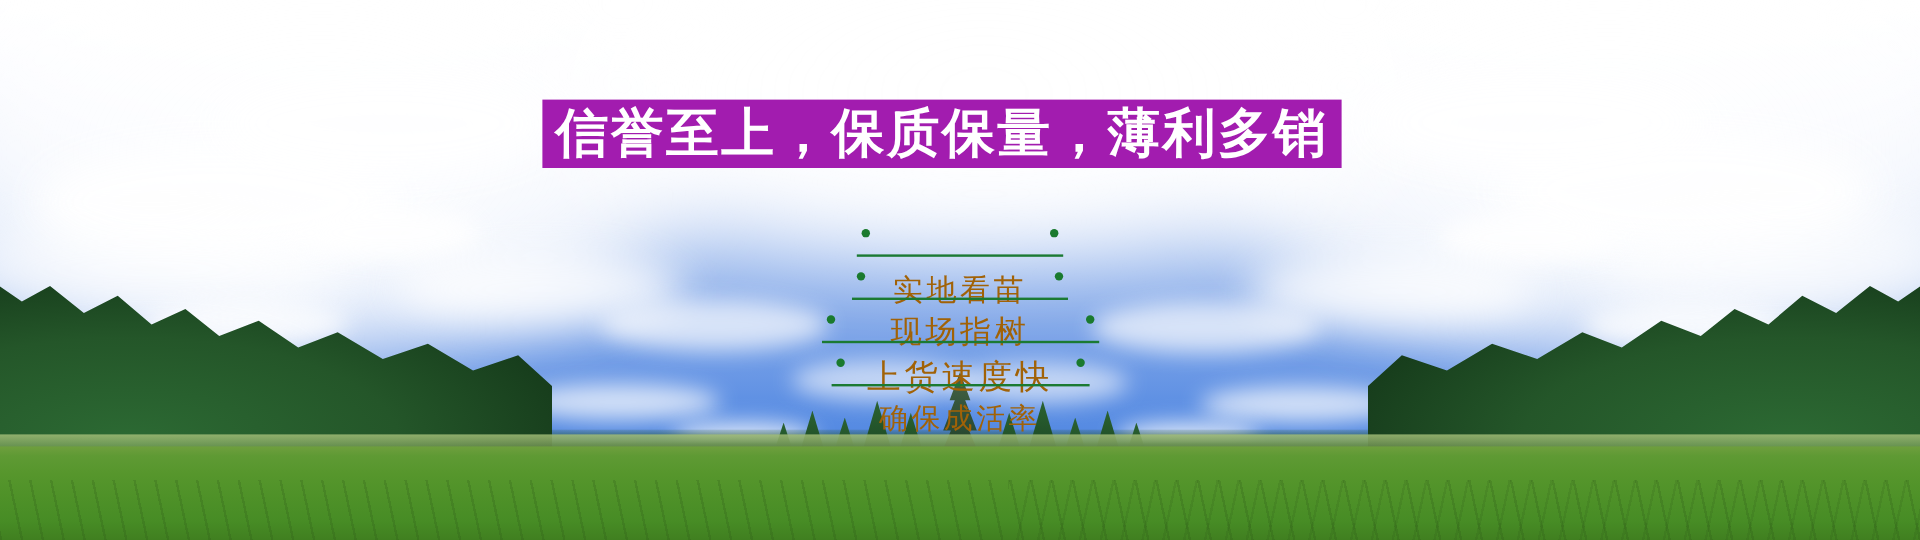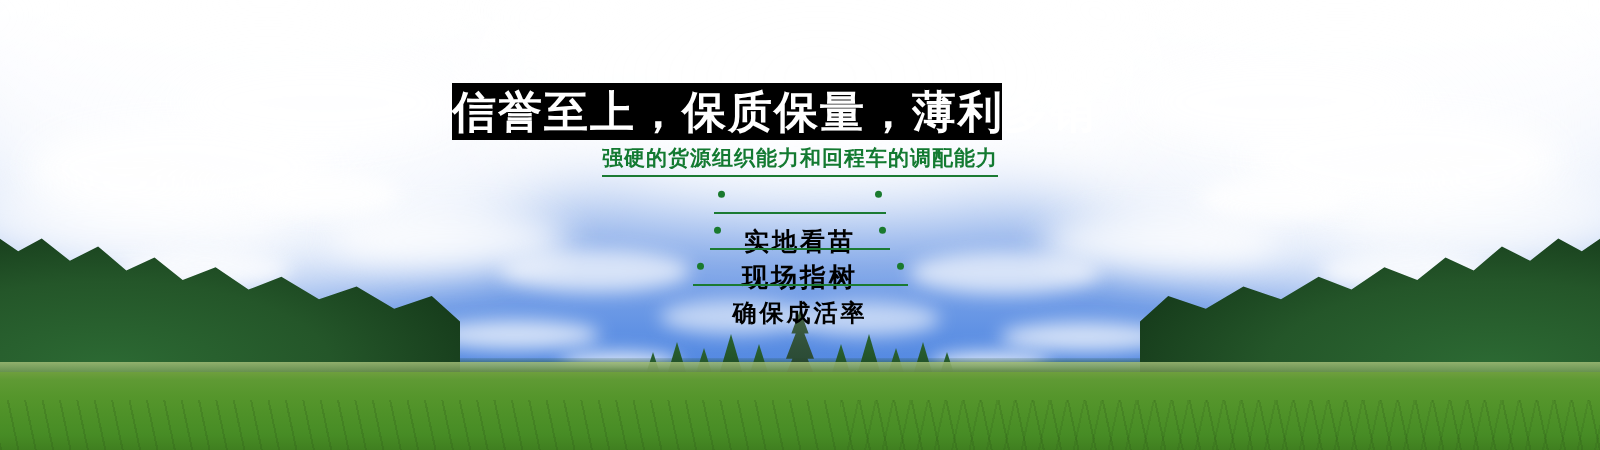--- a/index.html
+++ b/index.html
@@ -90,23 +90,23 @@
   .center-pine{
     position:absolute;left:50%;transform:translateX(-50%);bottom:56px;
     width:54px;height:84px;
     background:linear-gradient(to bottom,#3b5a36 0%,#2b4a2a 45%,#1d3a1e 100%);
     clip-path:polygon(50% 0,66% 28%,58% 28%,76% 58%,64% 58%,86% 92%,14% 92%,36% 58%,24% 58%,42% 28%,34% 28%);
     opacity:.92;
   }
   
   .content{position:absolute;left:0;top:0;width:1600px;height:450px;}
   .headline-bar{
-    position:absolute;left:452px;top:83px;width:550px;height:57px;
-    background:#000000;
-    display:flex;align-items:center;justify-content:flex-start;
+    position:absolute;left:452px;top:83px;width:666px;height:57px;
+    background:#a21caf;
+    display:flex;align-items:center;justify-content:center;
   }
   .headline{
     color:#ffffff;font-size:44px;font-weight:bold;letter-spacing:2px;
     line-height:1;white-space:nowrap;
     font-family:"DejaVu Sans","Liberation Sans",sans-serif;
   }
   .subtitle-wrap{
     position:absolute;left:0;top:144px;width:1600px;text-align:center;
   }
   .subtitle{
@@ -122,21 +122,21 @@
     height:36px;
   }
   .row-inner{
     display:inline-block;position:relative;
     padding:0 34px;
     border-bottom:2px solid #1b7a33;
     height:34px;line-height:33px;
     white-space:nowrap;
   }
   .row-text{
-    color:#000000;font-weight:bold;letter-spacing:3px;
+    color:#a16207;font-weight:normal;letter-spacing:3px;
     display:inline-block;vertical-align:middle;margin-top:47px;
   }
   .dot{
     position:absolute;top:50%;width:7px;height:7px;border-radius:50%;
     background:#1a7a2e;transform:translateY(-60%);
   }
   .dot.left{left:4px;}
   .dot.right{right:4px;}
 
   .r0 .row-text{font-size:25px;}
@@ -213,43 +213,47 @@
   <div class="field"></div>
   <div class="furrows"></div>
   <div class="furrows2"></div>
 
   <div class="content">
 
     <div class="headline-bar">
       <div class="headline">信誉至上，保质保量，薄利多销</div>
     </div>
 
-    <div class="subtitle-wrap">
-      <span class="subtitle">强硬的货源组织能力和回程车的调配能力</span>
-    </div>
 
     <div class="list">
 
       <div class="list-row r0">
         <span class="row-inner">
           <span class="dot left"></span>
           <span class="row-text">实地看苗</span>
           <span class="dot right"></span>
         </span>
       </div>
 
       <div class="list-row r1">
         <span class="row-inner">
           <span class="dot left"></span>
           <span class="row-text">现场指树</span>
           <span class="dot right"></span>
         </span>
       </div>
 
 
+      <div class="list-row r3">
+        <span class="row-inner">
+          <span class="dot left"></span>
+          <span class="row-text">上货速度快</span>
+          <span class="dot right"></span>
+        </span>
+      </div>
 
       <div class="list-row r4">
         <span class="row-inner">
           <span class="dot left"></span>
           <span class="row-text">确保成活率</span>
           <span class="dot right"></span>
         </span>
       </div>
 
     </div>

